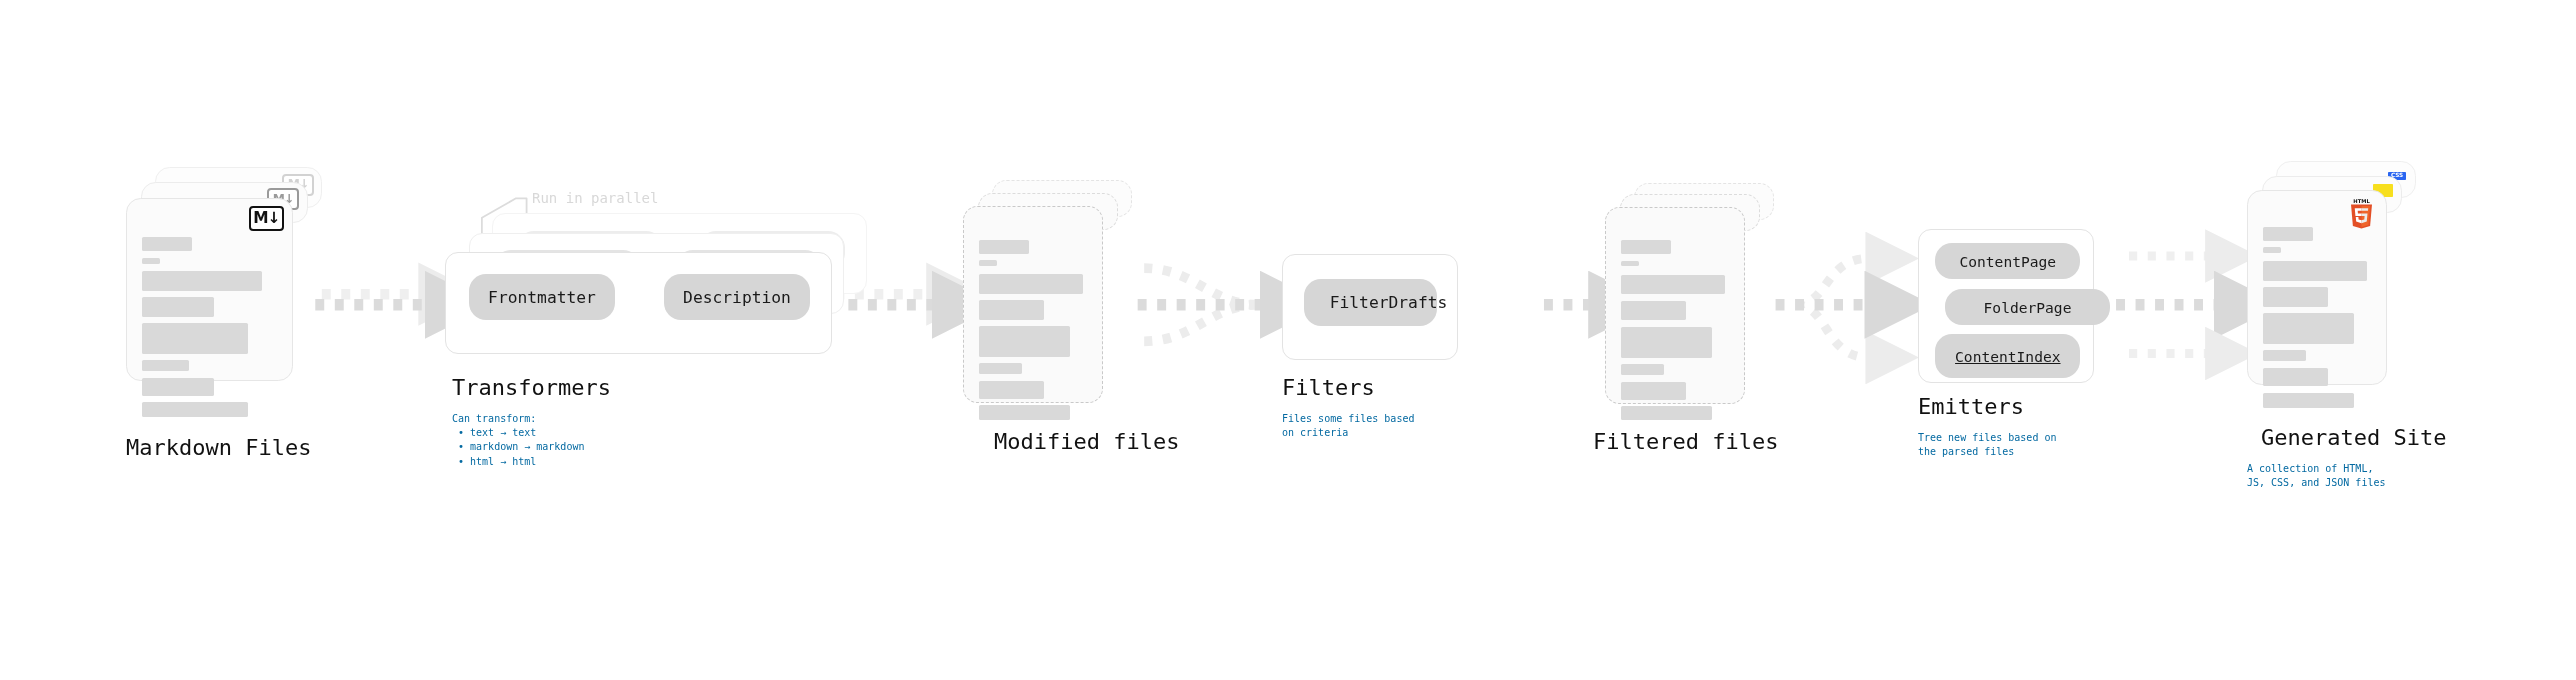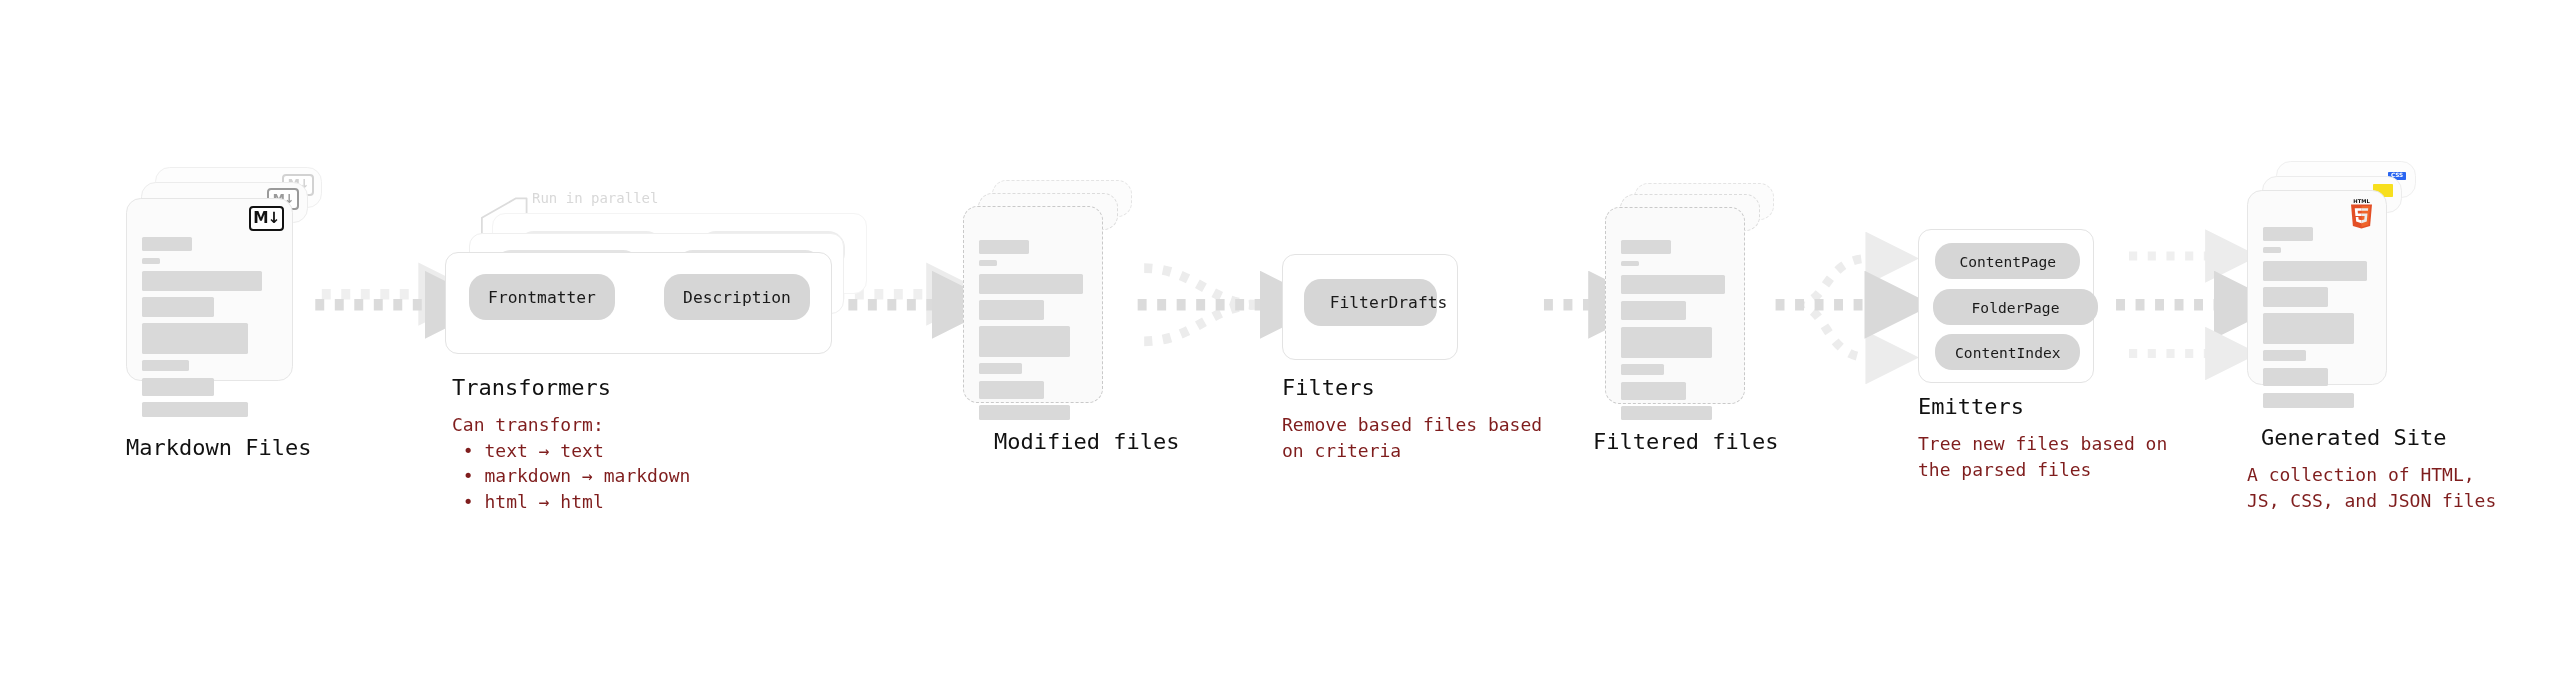--- a/index.html
+++ b/index.html
@@ -65,21 +65,21 @@
   }
   .pill.g2{background:#e4e4e4;color:transparent;}
   .pill.g1{background:#ededed;color:transparent;}
 
   
   .title{
     position:absolute;font-size:22px;color:#111;white-space:nowrap;
     letter-spacing:0px;
   }
   .subtitle{
-    position:absolute;font-size:18px;color:#7f1d1d;line-height:1.42;
+    position:absolute;font-size:10px;color:#0369a1;line-height:1.42;
     white-space:pre;
   }
   .paranote{
     position:absolute;font-size:14px;color:#d8d8d8;white-space:nowrap;
   }
 
   
   svg.arrows{position:absolute;left:0;top:0;width:2576px;height:681px;overflow:visible;pointer-events:none;}
 </style>
 </head>
@@ -207,43 +207,43 @@
       <div class="skel" style="left:14.6px;top:174px;width:65px;height:18px;"></div>
       <div class="skel" style="left:14.6px;top:198px;width:91px;height:14.6px;"></div>
     </div>
   </div>
   <div class="title" style="left:963px;top:429px;margin-left:31px;">Modified files</div>
 
   <div class="stagebox" style="left:1282px;top:254px;width:176px;height:106px;">
     <div class="pill" style="left:21px;top:24.4px;width:133px;height:47px;padding-left:36px;">FilterDrafts</div>
   </div>
   <div class="title" style="left:1282px;top:375px;text-align:right;">Filters</div>
-  <div class="subtitle" style="left:1282px;top:412px;">Remove based files based
+  <div class="subtitle" style="left:1282px;top:412px;">Files some files based
 on criteria</div>
 
   <div class="doc-stack" style="left:1605px;top:183px;">
     <div class="doc dashed ghost1" style="left:29px;top:0px;width:140px;height:37px;"></div>
     <div class="doc dashed ghost2" style="left:14.6px;top:11.4px;width:140px;height:37px;"></div>
     <div class="doc dashed" style="left:0px;top:23.6px;width:140px;height:197px;">
       <div class="skel" style="left:14.6px;top:32.5px;width:50px;height:14px;"></div>
       <div class="skel" style="left:14.6px;top:53px;width:18.7px;height:5.7px;"></div>
       <div class="skel" style="left:14.6px;top:67px;width:104px;height:19.5px;"></div>
       <div class="skel" style="left:14.6px;top:93px;width:65px;height:19.5px;"></div>
       <div class="skel" style="left:14.6px;top:119px;width:91px;height:31px;"></div>
       <div class="skel" style="left:14.6px;top:156px;width:43px;height:11.4px;"></div>
       <div class="skel" style="left:14.6px;top:174px;width:65px;height:18px;"></div>
       <div class="skel" style="left:14.6px;top:198px;width:91px;height:14.6px;"></div>
     </div>
   </div>
   <div class="title" style="left:1593px;top:429px;">Filtered files</div>
 
   <div class="stagebox" style="left:1918px;top:229px;width:176px;height:154px;">
     <div class="pill" style="left:16.3px;top:13px;width:145px;height:36px;font-size:14.6px;">ContentPage</div>
-    <div class="pill" style="left:14px;top:59px;width:165px;height:36px;font-size:14.6px;">FolderPage</div>
-    <div class="pill" style="left:16.3px;top:104px;width:145px;height:36px;font-size:14.6px;">ContentIndex</div>
+    <div class="pill" style="left:26px;top:59px;width:165px;height:36px;font-size:14.6px;">FolderPage</div>
+    <div class="pill" style="left:16.3px;top:104px;width:145px;height:44px;font-size:14.6px;text-decoration:underline;">ContentIndex</div>
   </div>
   <div class="title" style="left:1918px;top:394px;">Emitters</div>
   <div class="subtitle" style="left:1918px;top:431px;">Tree new files based on
 the parsed files</div>
 
   <div class="doc-stack" style="left:2247px;top:161px;">
     <div class="doc ghost1" style="left:29px;top:0px;width:140px;height:37px;"></div>
     <div class="badge-css" style="left:141px;top:11.4px;width:18px;height:7.3px;">CSS</div>
 
     <div class="doc ghost2" style="left:14.6px;top:14.6px;width:140px;height:37px;"></div>

